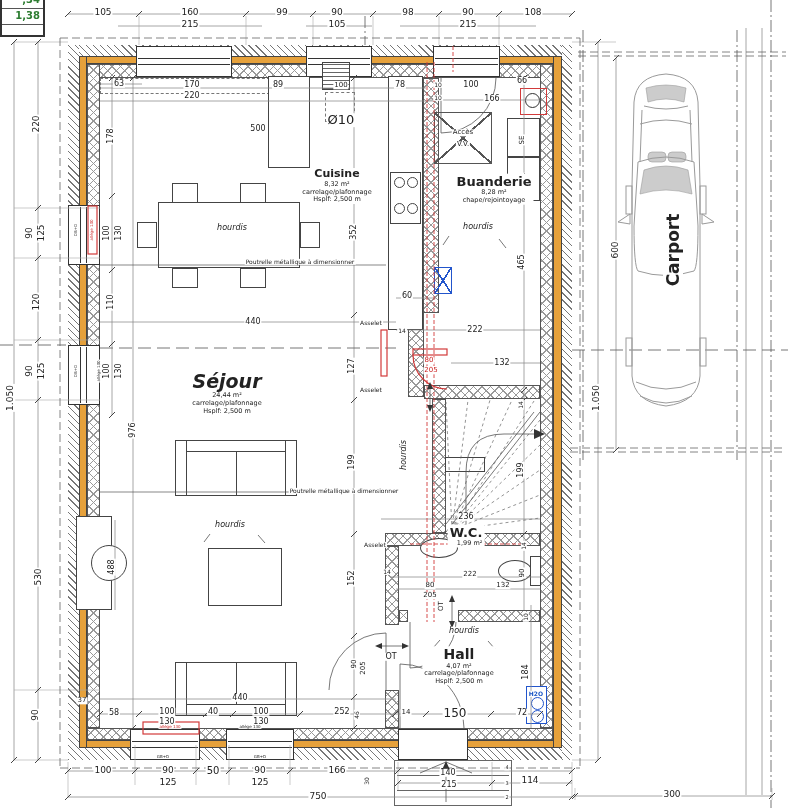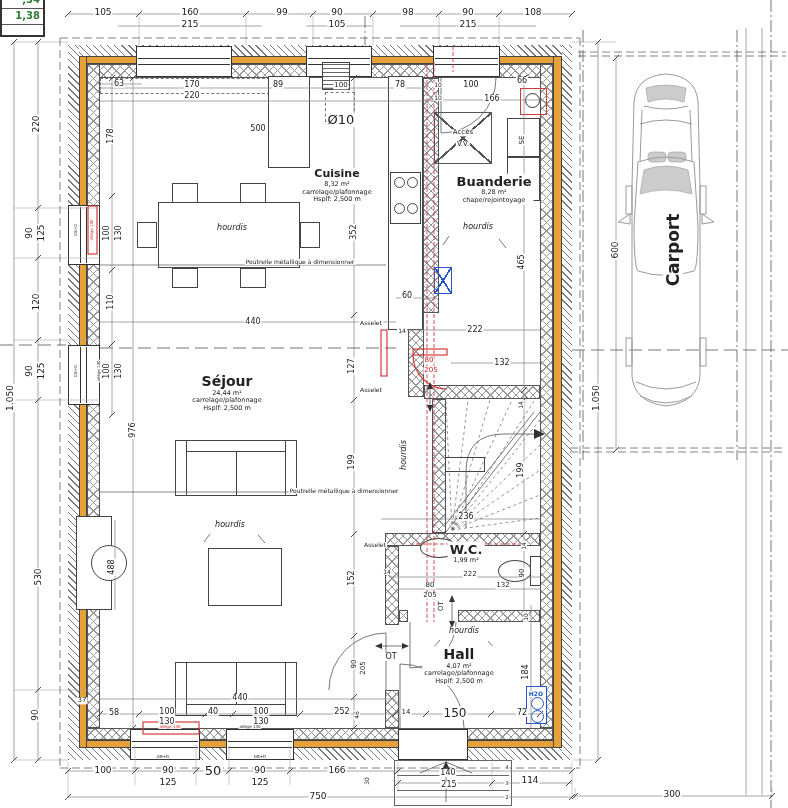--- a/index.html
+++ b/index.html
@@ -310,21 +310,21 @@
     <span class="lbl" style="left: 167px; top: 712px; font-size: 8px; transform: translate(-50%, -50%);">100</span>
     <span class="lbl" style="left: 167px; top: 722px; font-size: 8px; transform: translate(-50%, -50%);">130</span>
     <span class="lbl" style="left: 213px; top: 712px; font-size: 8px; transform: translate(-50%, -50%);">40</span>
     <span class="lbl" style="left: 261px; top: 712px; font-size: 8px; transform: translate(-50%, -50%);">100</span>
     <span class="lbl" style="left: 261px; top: 722px; font-size: 8px; transform: translate(-50%, -50%);">130</span>
     <span class="lbl" style="left: 342px; top: 712px; font-size: 8px; transform: translate(-50%, -50%);">252</span>
     <span class="lbl" style="left: 240px; top: 698px; font-size: 8px; transform: translate(-50%, -50%);">440</span>
     <span class="lbl" style="left: 103px; top: 771px; font-size: 9px; transform: translate(-50%, -50%);">100</span>
     <span class="lbl" style="left: 168px; top: 771px; font-size: 9px; transform: translate(-50%, -50%);">90</span>
     <span class="lbl" style="left: 168px; top: 783px; font-size: 9px; transform: translate(-50%, -50%);">125</span>
-    <span class="lbl" style="left: 213px; top: 771px; font-size: 13px; transform: translate(-50%, -50%);">50</span>
+    <span class="lbl" style="left: 213px; top: 771px; font-size: 10px; transform: translate(-50%, -50%);">50</span>
     <span class="lbl" style="left: 260px; top: 771px; font-size: 9px; transform: translate(-50%, -50%);">90</span>
     <span class="lbl" style="left: 260px; top: 783px; font-size: 9px; transform: translate(-50%, -50%);">125</span>
     <span class="lbl" style="left: 337px; top: 771px; font-size: 9px; transform: translate(-50%, -50%);">166</span>
     <span class="lbl" style="left: 367px; top: 781px; font-size: 6px; transform: translate(-50%, -50%) rotate(-90deg);">30</span>
     <span class="lbl" style="left: 318px; top: 797px; font-size: 9px; transform: translate(-50%, -50%);">750</span>
     <span class="lbl" style="left: 448px; top: 773px; font-size: 8px; transform: translate(-50%, -50%);">140</span>
     <span class="lbl" style="left: 449px; top: 785px; font-size: 8px; transform: translate(-50%, -50%);">215</span>
     <span class="lbl" style="left: 530px; top: 781px; font-size: 9px; transform: translate(-50%, -50%);">114</span>
     <span class="lbl" style="left: 672px; top: 795px; font-size: 9px; transform: translate(-50%, -50%);">300</span>
     <span class="lbl" style="left: 616px; top: 250px; font-size: 9px; transform: translate(-50%, -50%) rotate(-90deg);">600</span>
@@ -364,26 +364,26 @@
       <span class="rs">8,32 m²</span>
       <span class="rs">carrelage/plafonnage</span>
       <span class="rs">Hsplf: 2,500 m</span>
     </div>
     <div class="room-label" style="left: 494px; top: 189px; transform: translate(-50%, -50%);">
       <span class="rn" style="font-size: 13px;">Buanderie</span>
       <span class="rs">8,28 m²</span>
       <span class="rs">chape/rejointoyage</span>
     </div>
     <div class="room-label" style="left: 227px; top: 393px; transform: translate(-50%, -50%);">
-      <span class="rn" style="font-size: 14px;">Séjour</span>
+      <span class="rn" style="font-size: 19px; font-style: italic;">Séjour</span>
       <span class="rs">24,44 m²</span>
       <span class="rs">carrelage/plafonnage</span>
       <span class="rs">Hsplf: 2,500 m</span>
     </div>
-    <div class="room-label" style="left: 466px; top: 553px; transform: translate(-50%, -50%);">
+    <div class="room-label" style="left: 466px; top: 536px; transform: translate(-50%, -50%); text-align: right;">
       <span class="rn" style="font-size: 13px;">W.C.</span>
       <span class="rs">1,99 m²</span>
     </div>
     <div class="room-label" style="left: 459px; top: 666px; transform: translate(-50%, -50%);">
       <span class="rn" style="font-size: 14px;">Hall</span>
       <span class="rs">4,07 m²</span>
       <span class="rs">carrelage/plafonnage</span>
       <span class="rs">Hsplf: 2,500 m</span>
     </div>
     <div class="room-label" style="left: 673px; top: 250px; transform: translate(-50%, -50%) rotate(-90deg);">

